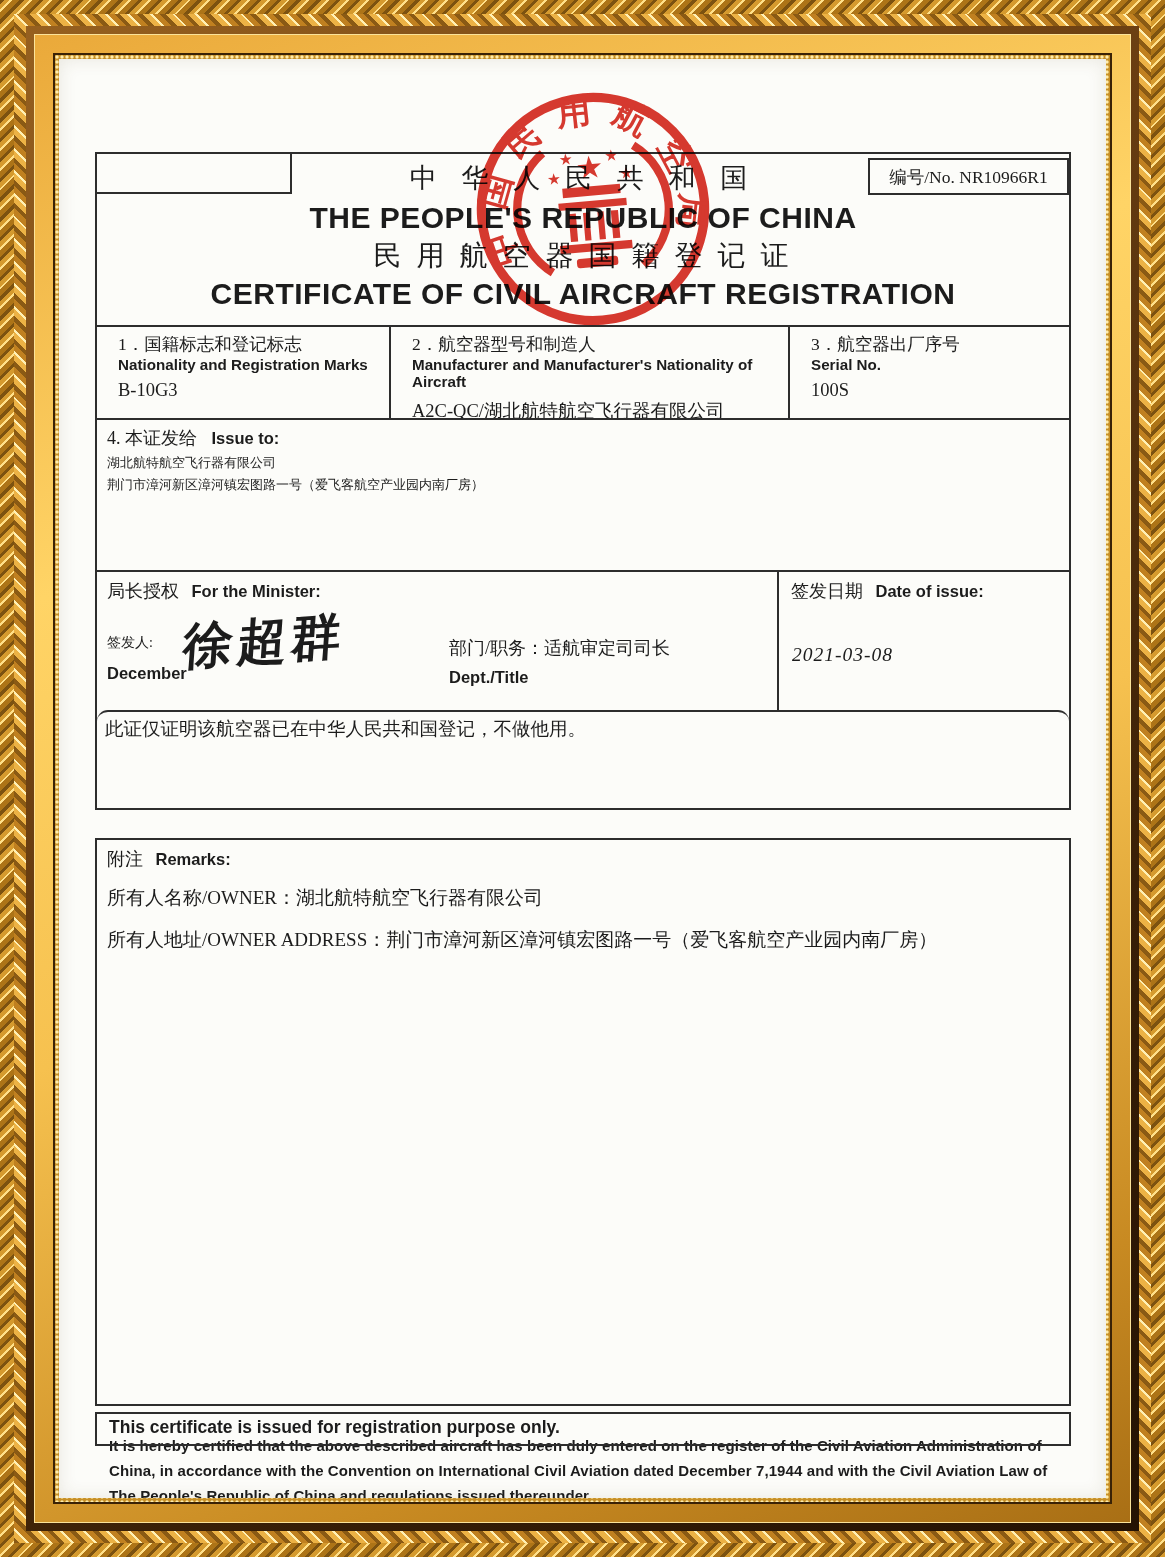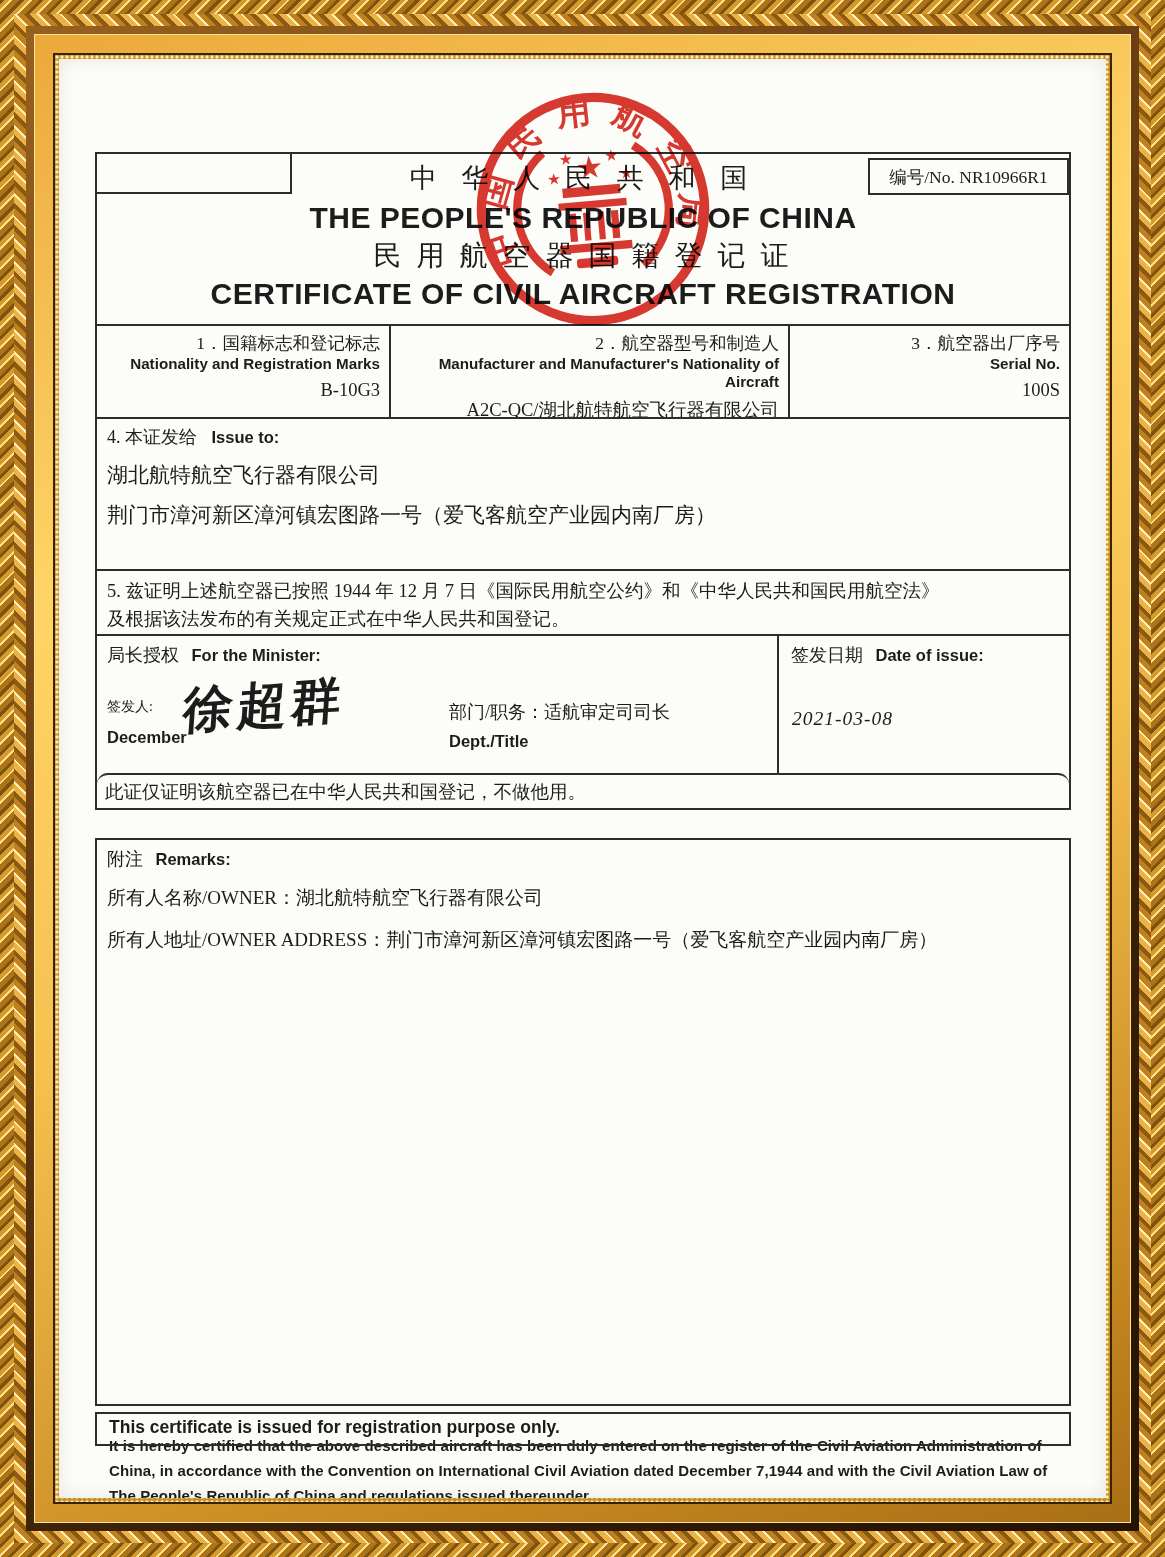--- a/index.html
+++ b/index.html
@@ -44,32 +44,32 @@
   .hdr-numbox { position:absolute; right:0; top:4px; width:201px; height:37px;
     border:2px solid #2d2d2d; display:flex; align-items:center; justify-content:center;
     font-size:17.5px; }
   .hdr-titles { position:absolute; left:0; top:6px; width:100%; text-align:center; }
   .ht-cn  { font-size:27px; letter-spacing:9px; }
   .ht-en  { font-size:30px; letter-spacing:.5px; margin-top:5px; }
   .hs-cn  { font-size:28px; letter-spacing:4px; margin-top:2px; }
   .hs-en  { font-size:30px; letter-spacing:.5px; margin-top:2px; }
 
   .row1 { height:93px; border-top:2px solid #2d2d2d; display:flex; }
-  .cell { padding:5px 9px;text-align:right; }
+  .cell { padding:5px 21px; }
   .c1 { width:292px; }
   .c2 { width:399px; border-left:2px solid #2d2d2d; }
   .c3 { flex:1; border-left:2px solid #2d2d2d; }
   .lab-cn { font-size:17.5px; }
   .lab-en { font-size:15.2px; line-height:1.15; }
   .cellval { font-size:18.5px; margin-top:7px; }
 
   .row4 { height:152px; border-top:2px solid #2d2d2d; padding:6px 10px; }
   .row4 .lab-line { font-size:18px; }
   .row4 .lab-line .ebold { font-size:16.5px; margin-left:10px; }
-  .r4-line { font-size:21px; margin-top:12px; }
+  .r4-line { font-size:13px; margin-top:4px; }
 
   .row5 { height:65px; border-top:2px solid #2d2d2d; padding:6px 10px; font-size:18.5px; line-height:1.55; }
 
   .rowM { height:140px; border-top:2px solid #2d2d2d; display:flex; }
   .m-left { flex:1; position:relative; padding:7px 10px; }
   .m-right { width:292px; border-left:2px solid #2d2d2d; position:relative; padding:7px 12px; }
   .m-toplab { font-size:18px; }
   .m-toplab .ebold, .m-right .ebold { font-size:16.5px; margin-left:8px; }
   .signer-cn { position:absolute; left:10px; top:62px; font-size:14px; }
   .signer-en { position:absolute; left:10px; top:92px; font-size:16.5px; }
@@ -146,24 +146,20 @@
 
       <div class="row4">
         <div class="lab-line">
           <span class="cjk">4. 本证发给</span>
           <span class="ebold">Issue to:</span>
         </div>
         <div class="r4-line cjk">湖北航特航空飞行器有限公司</div>
         <div class="r4-line cjk">荆门市漳河新区漳河镇宏图路一号（爱飞客航空产业园内南厂房）</div>
       </div>
 
-      <div class="row5">
-        <div class="cjk">5. 兹证明上述航空器已按照 1944 年 12 月 7 日《国际民用航空公约》和《中华人民共和国民用航空法》</div>
-        <div class="cjk">及根据该法发布的有关规定正式在中华人民共和国登记。</div>
-      </div>
 
       <div class="rowM">
         <div class="m-left">
           <div class="m-toplab">
             <span class="cjk">局长授权</span>
             <span class="ebold">For the Minister:</span>
           </div>
           <div class="signer-cn cjk">签发人:</div>
           <div class="signer-en ebold">December</div>
           <div class="signature cjk">徐超群</div>

